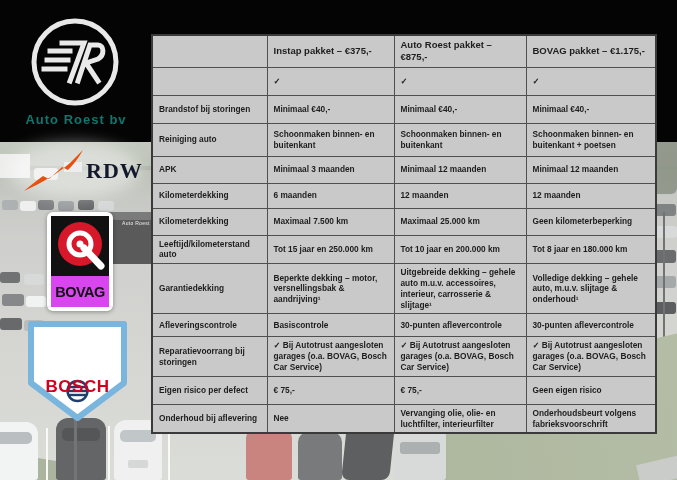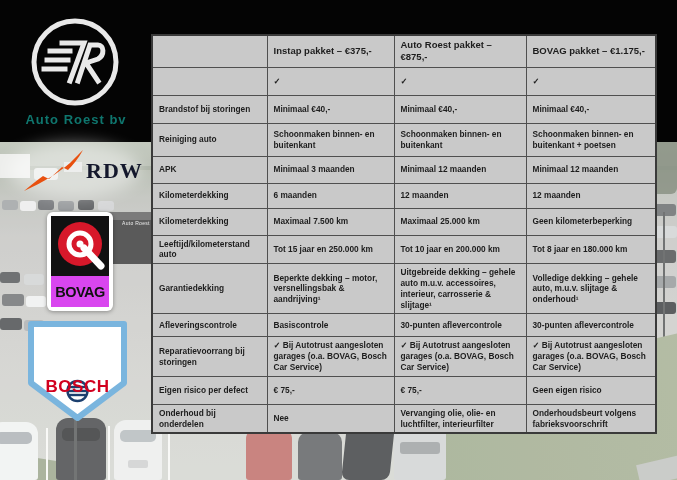--- a/index.html
+++ b/index.html
@@ -232,21 +232,21 @@
         <td>✓ Bij Autotrust aangesloten garages (o.a. BOVAG, Bosch Car Service)</td>
         <td>✓ Bij Autotrust aangesloten garages (o.a. BOVAG, Bosch Car Service)</td>
       </tr>
       <tr>
         <td class="lbl">Eigen risico per defect</td>
         <td>€ 75,-</td>
         <td>€ 75,-</td>
         <td>Geen eigen risico</td>
       </tr>
       <tr>
-        <td class="lbl">Onderhoud bij onderdelen</td>
+        <td class="lbl">Onderhoud bij aflevering</td>
         <td>Nee</td>
         <td>Vervanging olie, olie- en luchtfilter, interieurfilter</td>
         <td>Onderhoudsbeurt volgens fabrieksvoorschrift</td>
       </tr>
     </tbody>
   </table>
 
 </div>
 
 </body></html>

